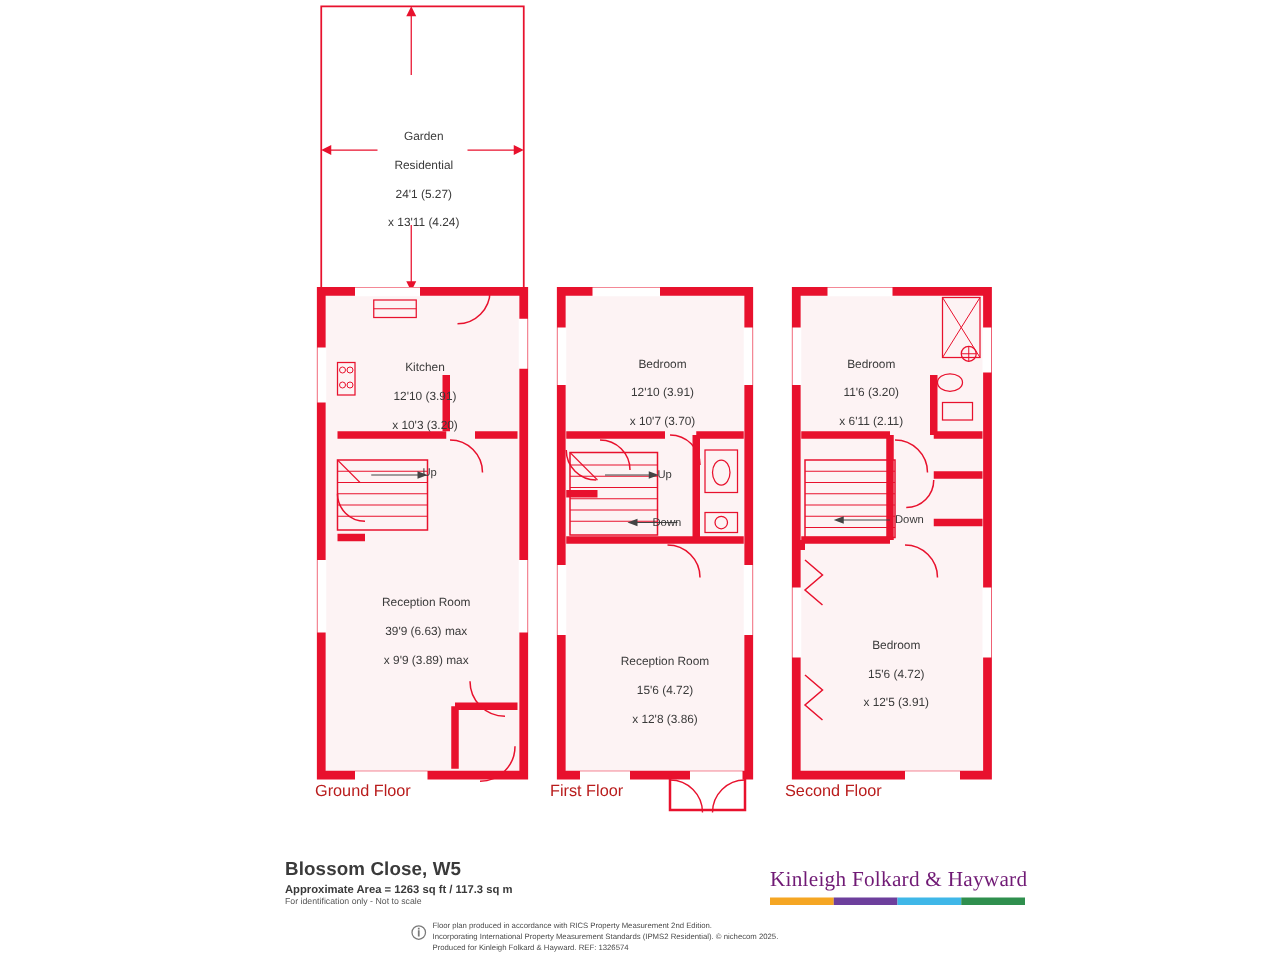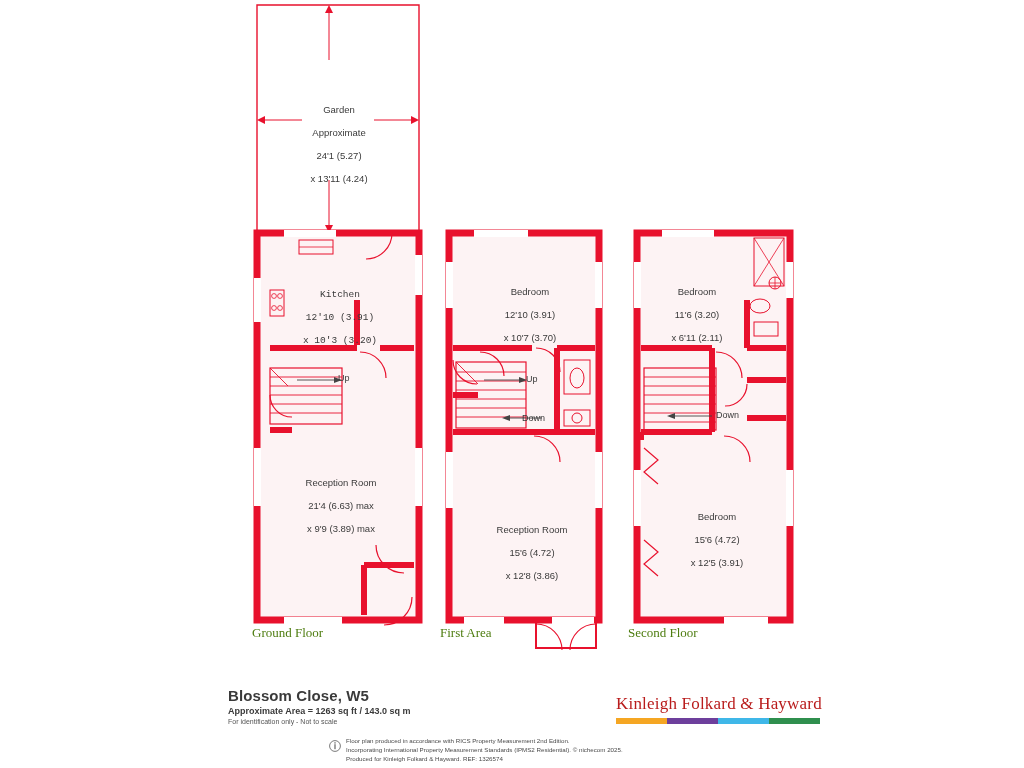--- a/index.html
+++ b/index.html
@@ -36,22 +36,21 @@
   }
   .room-label {
     font-size: 9.5px;
   }
   .room-label .rname {
     display: block;
   }
   .floor-title {
     position: absolute;
     font-size: 13px;
-    color: #4d7c0f;
-    font-family: Liberation Serif, serif;
+    color: #b91c1c;
   }
   .footer-left {
     position: absolute;
     left: 216px;
     top: 687px;
     color: #3a3a3a;
   }
   .footer-left .addr {
     font-size: 15px;
     font-weight: bold;
@@ -68,21 +67,21 @@
     color: #555;
   }
   .brand {
     position: absolute;
     left: 604px;
     top: 694px;
   }
   .brand .bname {
     font-family: "Liberation Serif", serif;
     font-size: 17px;
-    color: #b91c1c;
+    color: #701a75;
     letter-spacing: 0.2px;
   }
   .brand-bars {
     display: flex;
     margin-top: 4px;
     width: 204px;
     height: 6px;
   }
   .brand-bars span {
     flex: 1 1 auto;
@@ -262,34 +261,34 @@
         <line x1="632" y1="413" x2="704" y2="413" stroke="#e8112d" stroke-width="0.9"></line>
         <line x1="632" y1="422" x2="704" y2="422" stroke="#e8112d" stroke-width="0.9"></line>
         <line x1="660" y1="416" x2="700" y2="416" stroke="#444" stroke-width="0.9"></line>
         <path d="M655 416 l8 -3 l0 6 z" fill="#444"></path>
       </g>
     </g>
   </svg>
 
   <div class="lbl room-label" style="left:262px; top:92px; width:130px;">
     <span class="rname">Garden</span>
-    <span class="rname">Approximate</span>
+    <span class="rname">Residential</span>
     <span class="rname">24'1 (5.27)</span>
     <span class="rname">x 13'11 (4.24)</span>
   </div>
 
-  <div class="lbl room-label" style="left:264px; top:277px; width:128px;font-family:Liberation Mono, monospace;">
+  <div class="lbl room-label" style="left:264px; top:277px; width:128px;">
     <span class="rname">Kitchen</span>
     <span class="rname">12'10 (3.91)</span>
     <span class="rname">x 10'3 (3.20)</span>
   </div>
 
   <div class="lbl room-label" style="left:258px; top:465px; width:142px;">
     <span class="rname">Reception Room</span>
-    <span class="rname">21'4 (6.63) max</span>
+    <span class="rname">39'9 (6.63) max</span>
     <span class="rname">x 9'9 (3.89) max</span>
   </div>
 
   <div class="lbl" style="left:326px; top:373px; width:24px; font-size:9px; text-align:left;">Up</div>
 
   <div class="floor-title" style="left:240px; top:625px;">Ground Floor</div>
 
   <div class="lbl room-label" style="left:455px; top:274px; width:126px;">
     <span class="rname">Bedroom</span>
     <span class="rname">12'10 (3.91)</span>
@@ -298,41 +297,41 @@
 
   <div class="lbl room-label" style="left:455px; top:512px; width:130px;">
     <span class="rname">Reception Room</span>
     <span class="rname">15'6 (4.72)</span>
     <span class="rname">x 12'8 (3.86)</span>
   </div>
 
   <div class="lbl" style="left:514px; top:374px; width:24px; font-size:9px; text-align:left;">Up</div>
   <div class="lbl" style="left:510px; top:413px; width:36px; font-size:9px; text-align:left;">Down</div>
 
-  <div class="floor-title" style="left:428px; top:625px;">First Area</div>
+  <div class="floor-title" style="left:428px; top:625px;">First Floor</div>
 
   <div class="lbl room-label" style="left:630px; top:274px; width:110px;">
     <span class="rname">Bedroom</span>
     <span class="rname">11'6 (3.20)</span>
     <span class="rname">x 6'11 (2.11)</span>
   </div>
 
   <div class="lbl room-label" style="left:645px; top:499px; width:120px;">
     <span class="rname">Bedroom</span>
     <span class="rname">15'6 (4.72)</span>
     <span class="rname">x 12'5 (3.91)</span>
   </div>
 
   <div class="lbl" style="left:704px; top:410px; width:36px; font-size:9px; text-align:left;">Down</div>
 
   <div class="floor-title" style="left:616px; top:625px;">Second Floor</div>
 
   <div class="footer-left">
     <div class="addr">Blossom Close, W5</div>
-    <div class="area">Approximate Area = 1263 sq ft / 143.0 sq m</div>
+    <div class="area">Approximate Area = 1263 sq ft / 117.3 sq m</div>
     <div class="ident">For identification only - Not to scale</div>
   </div>
 
   <div class="brand">
     <div class="bname">Kinleigh Folkard &amp; Hayward</div>
     <div class="brand-bars">
       <span style="background:#f5a623;"></span>
       <span style="background:#6d3f9c;"></span>
       <span style="background:#3fb7e8;"></span>
       <span style="background:#2f8f4e;"></span>

